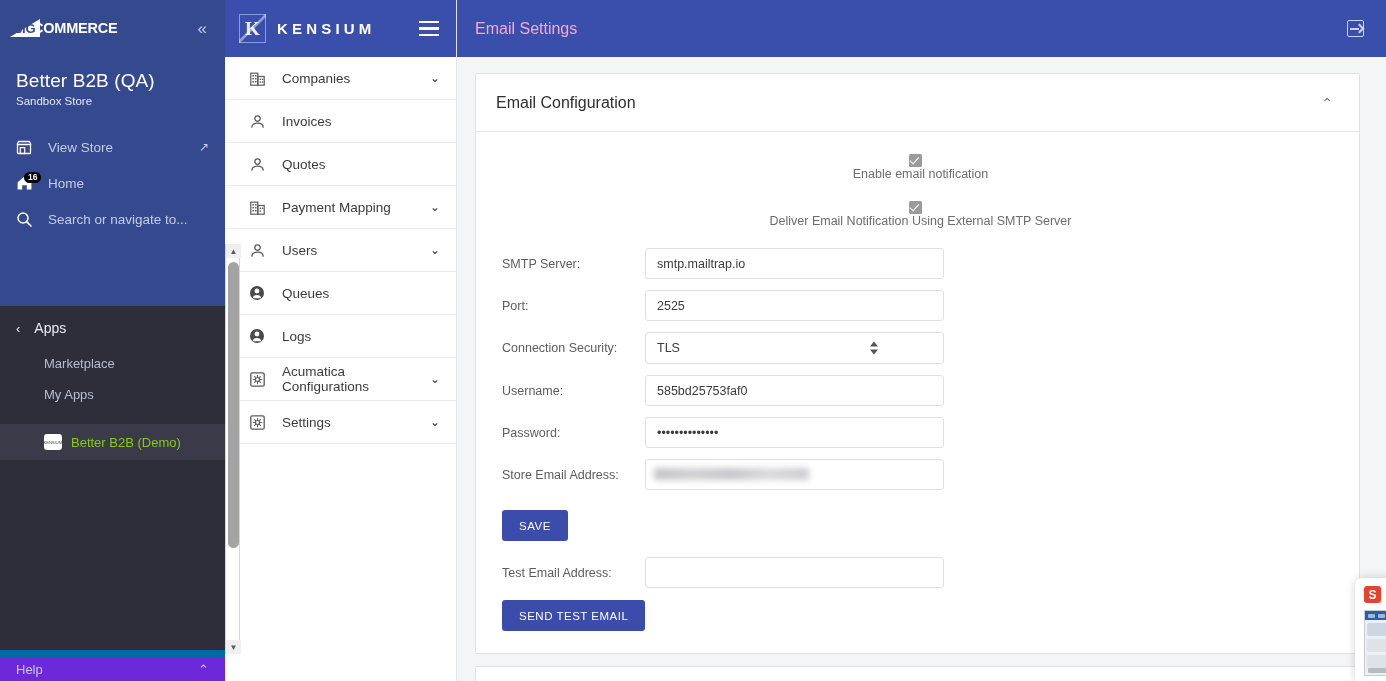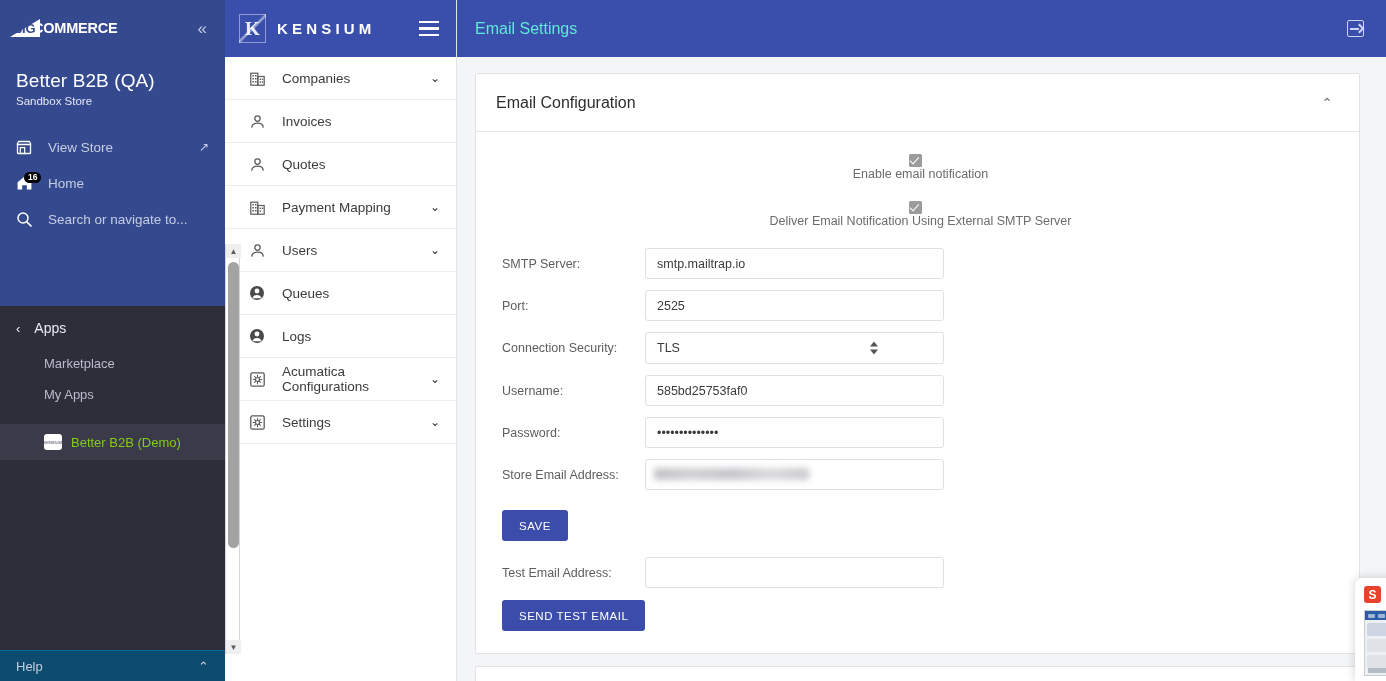--- a/index.html
+++ b/index.html
@@ -187,22 +187,22 @@
     color: #4a4a6a;
     letter-spacing: -0.2px;
     transform: scale(0.85);
   }
   .bc-app-active-label {
     color: #84cc16;
     font-size: 13px;
   }
   .bc-help {
     height: 31px;
-    background: #0c4a6e;
-    border-top: 1px solid #0369a1;
+    background: #6d28d9;
+    border-top: 7px solid #0369a1;
     display: flex;
     align-items: center;
     justify-content: space-between;
     padding: 0 16px;
     color: #c8cddb;
     font-size: 13px;
     cursor: pointer;
   }
   
   .bc-scroll {
@@ -316,21 +316,21 @@
   }
   .m-head {
     height: 57px;
     background: #3a4fab;
     display: flex;
     align-items: center;
     justify-content: space-between;
     padding: 0 22px 0 18px;
     flex: none;
   }
-  .m-title { color: #5eead4; font-size: 16px; }
+  .m-title { color: #f9a8d4; font-size: 16px; }
   .m-logout {
     width: 17px; height: 17px;
     border: 1.6px solid #ccd4ef;
     border-radius: 2px;
     position: relative;
     cursor: pointer;
     display:flex; align-items:center; justify-content:center;
   }
   .m-logout:before {
     content: "";

